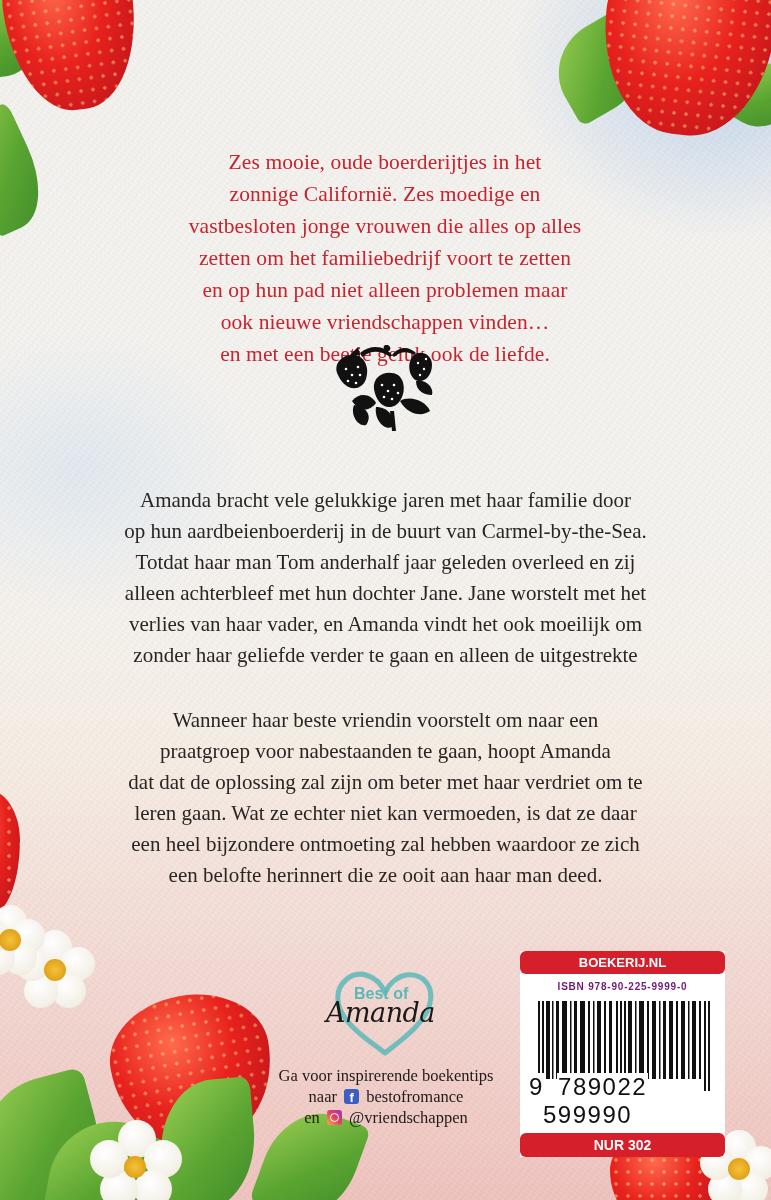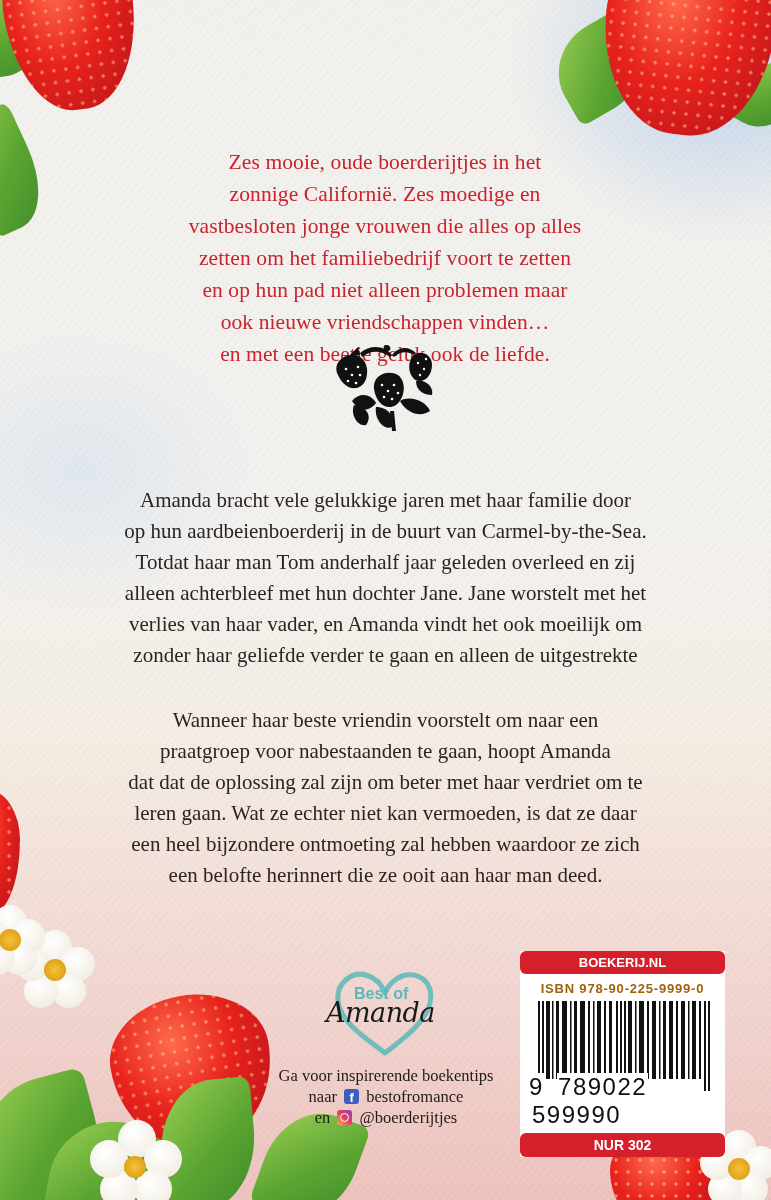--- a/index.html
+++ b/index.html
@@ -54,21 +54,21 @@
     .ig { background: linear-gradient(45deg, #f7b04a 0%, #e4405f 50%, #9b36b7 100%); }
     .ig::before { content: ""; position: absolute; left: 3px; top: 3px; width: 7px; height: 7px;
       border: 1.5px solid #fff; border-radius: 50%; }
 
     .isbn-box { position: absolute; left: 520px; top: 951px; width: 205px; height: 206px; background: #fff; }
     .isbn-top, .isbn-bottom { position: absolute; left: 0; width: 205px; background: #d51f2a; color: #fff;
       font-family: "Liberation Sans", sans-serif; font-weight: bold; text-align: center; border-radius: 6px; }
     .isbn-top { top: 0; height: 23px; line-height: 23px; font-size: 13px; }
     .isbn-bottom { bottom: 0; height: 24px; line-height: 24px; font-size: 14px; }
     .isbn-label { position: absolute; top: 30px; left: 0; width: 205px; text-align: center;
-      font-family: "Liberation Sans", sans-serif; font-weight: bold; font-size: 13px; letter-spacing: 0.8px; color: #a16207; }
+      font-family: "Liberation Sans", sans-serif; font-weight: bold; font-size: 10px; letter-spacing: 0.8px; color: #701a75; }
     .bars { position: absolute; left: 18px; top: 50px; width: 172px; height: 90px; }
     .bar-digits { position: absolute; left: 8px; top: 122px; width: 182px; font-family: "Liberation Sans", sans-serif;
       font-size: 24px; color: #111; letter-spacing: 1.5px; background: transparent; }
     .bar-digits span { background: #fff; padding: 0 1px; }
   </style>
 </head>
 <body>
 
 <div class="cover">
   <div class="grain"></div>
@@ -204,21 +204,21 @@
   <div class="social">
     <div>Ga voor inspirerende boekentips</div>
     <div>
       <span>naar</span>
       <span class="sicon fb">f</span>
       <span>bestofromance</span>
     </div>
     <div>
       <span>en</span>
       <span class="sicon ig"></span>
-      <span>@boerderijtjes</span>
+      <span>@vriendschappen</span>
     </div>
   </div>
 
   <div class="isbn-box">
     <div class="isbn-top">BOEKERIJ.NL</div>
     <div class="isbn-label">ISBN 978-90-225-9999-0</div>
     <svg class="bars" viewBox="0 0 172 90" preserveAspectRatio="none">
       <g fill="#111">
         <rect x="0" y="0" width="2" height="90"></rect>
           <rect x="4" y="0" width="2" height="90"></rect>
@@ -250,17 +250,17 @@
           <rect x="150" y="0" width="1.5" height="78"></rect>
         <rect x="154" y="0" width="4" height="78"></rect>
           <rect x="161" y="0" width="2" height="78"></rect>
         <rect x="166" y="0" width="2" height="90"></rect>
           <rect x="170" y="0" width="2" height="90"></rect>
       </g>
     </svg>
     <div class="bar-digits">
       <span>9</span>
       <span style="margin-left:4px;">789022</span>
-      <span style="margin-left:3px;">599990</span>
+      <span style="margin-left:14px;">599990</span>
     </div>
     <div class="isbn-bottom">NUR 302</div>
   </div>
 </div>
 
 </body></html>

